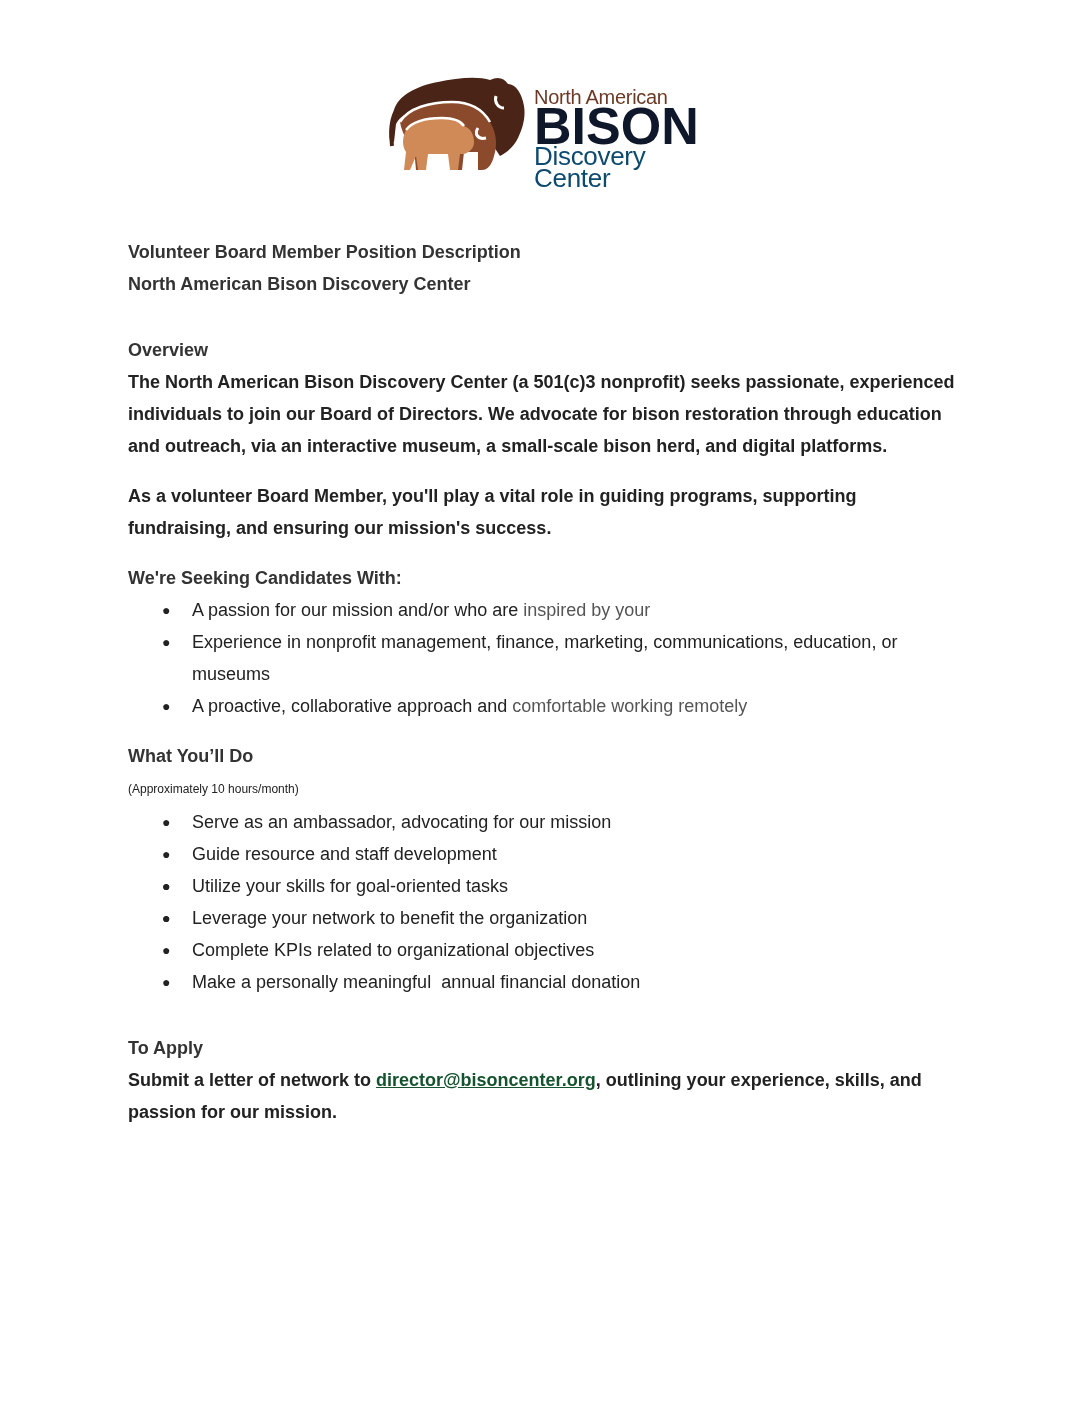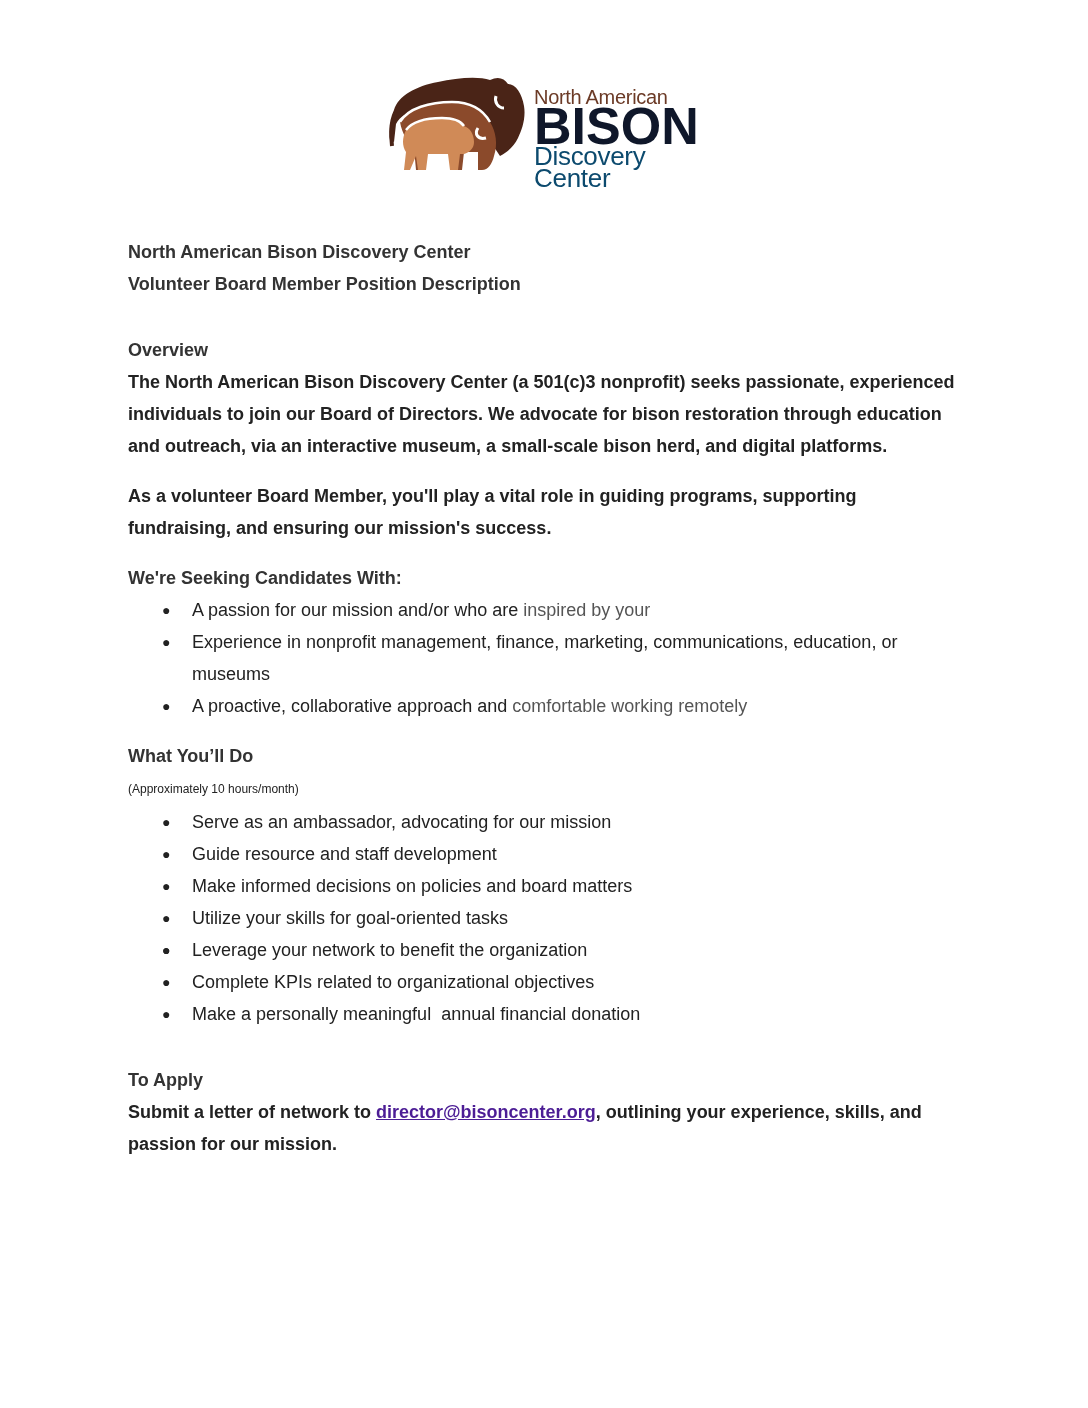--- a/index.html
+++ b/index.html
@@ -16,21 +16,21 @@
   .doc { position: absolute; left: 128px; top: 236px; width: 830px; font-family: "Liberation Sans", sans-serif; color: #222; font-size: 18px; }
   .h { font-weight: bold; font-size: 18px; line-height: 32px; color: #333; }
   .p { line-height: 32px; color: #222; font-weight: bold; }
   .gap-sm { height: 18px; }
   .gap-md { height: 34px; }
   .sub { font-size: 12px; line-height: 34px; color: #222; }
   ul.bul { list-style: none; margin: 0; padding: 0; }
   ul.bul li { position: relative; padding-left: 64px; line-height: 32px; }
   ul.bul li .dot { position: absolute; left: 34px; top: 0; font-size: 14px; }
   .muted { color: #555; }
-  a.mail { color: #4c1d95; text-decoration: underline; }
+  a.mail { color: #14532d; text-decoration: underline; }
 </style>
 </head>
 <body>
 
 <div class="page">
 
   <div class="logo">
     <svg width="145" height="108" viewBox="0 0 145 108">
 
       <path d="M8 38 C12 24 30 14 52 10 C70 6 92 4 104 8 C112 4 118 6 122 12 C130 12 136 22 138 34 C140 46 136 58 132 66 C128 74 122 80 114 84 L110 78 C104 70 96 64 88 62 L30 40 C22 40 14 44 10 52 L8 70 L4 68 C2 58 4 46 8 38 Z" fill="#4a2417"></path>
@@ -48,22 +48,22 @@
       <path d="M10 40 C6 50 4 60 6 74" stroke="#4a2417" stroke-width="4" fill="none"></path>
     </svg>
     <div class="logo-text">
       <div class="logo-line1">North American</div>
       <div class="logo-line2">BISON</div>
       <div class="logo-line3">Discovery Center</div>
     </div>
   </div>
 
   <div class="doc">
+    <div class="h">Volunteer Board Member Position Description</div>
     <div class="h">North American Bison Discovery Center</div>
-    <div class="h">Volunteer Board Member Position Description</div>
 
     <div class="gap-md"></div>
 
     <section>
       <div class="h">Overview</div>
       <div class="p">The North American Bison Discovery Center (a 501(c)3 nonprofit) seeks passionate, experienced individuals to join our Board of Directors. We advocate for bison restoration through education and outreach, via an interactive museum, a small-scale bison herd, and digital platforms.</div>
       <div class="gap-sm"></div>
       <div class="p">As a volunteer Board Member, you'll play a vital role in guiding programs, supporting fundraising, and ensuring our mission's success.</div>
     </section>
 
@@ -88,21 +88,21 @@
     </section>
 
     <div class="gap-sm"></div>
 
     <section>
       <div class="h">What You’ll Do</div>
       <div class="sub">(Approximately 10 hours/month)</div>
       <ul class="bul">
         <li><span class="dot">●</span><span>Serve as an ambassador, advocating for our mission</span></li>
         <li><span class="dot">●</span><span>Guide resource and staff development</span></li>
-        <li><span class="dot">●</span><span>Make informed decisions on policies and board matters</span></li>
+        <li><span class="dot">●</span></li>
         <li><span class="dot">●</span><span>Utilize your skills for goal-oriented tasks</span></li>
         <li><span class="dot">●</span></li>
         <li><span class="dot">●</span><span>Leverage your network to benefit the organization</span></li>
         <li><span class="dot">●</span><span>Complete KPIs related to organizational objectives</span></li>
         <li><span class="dot">●</span><span style="white-space:pre">Make a personally meaningful  annual financial donation</span></li>
       </ul>
     </section>
 
     <div class="gap-md"></div>
 

